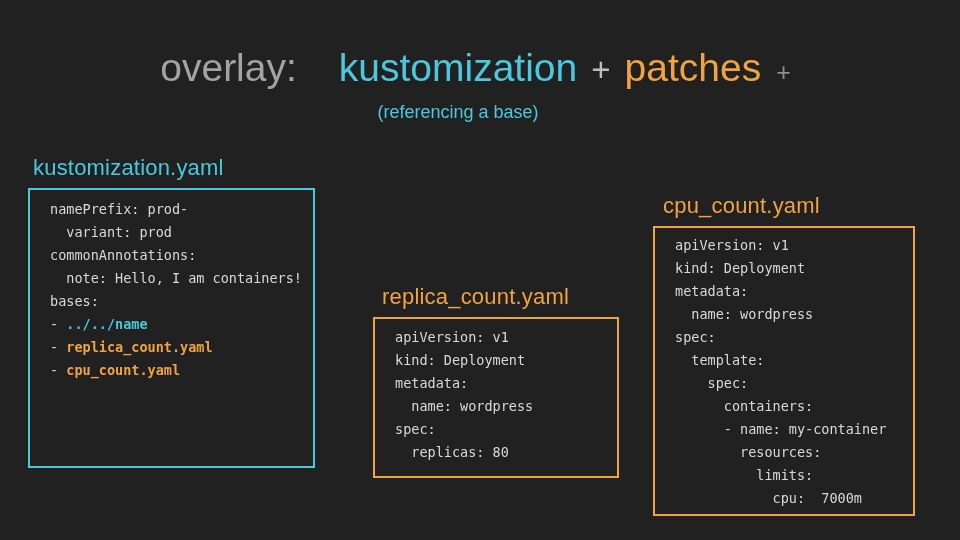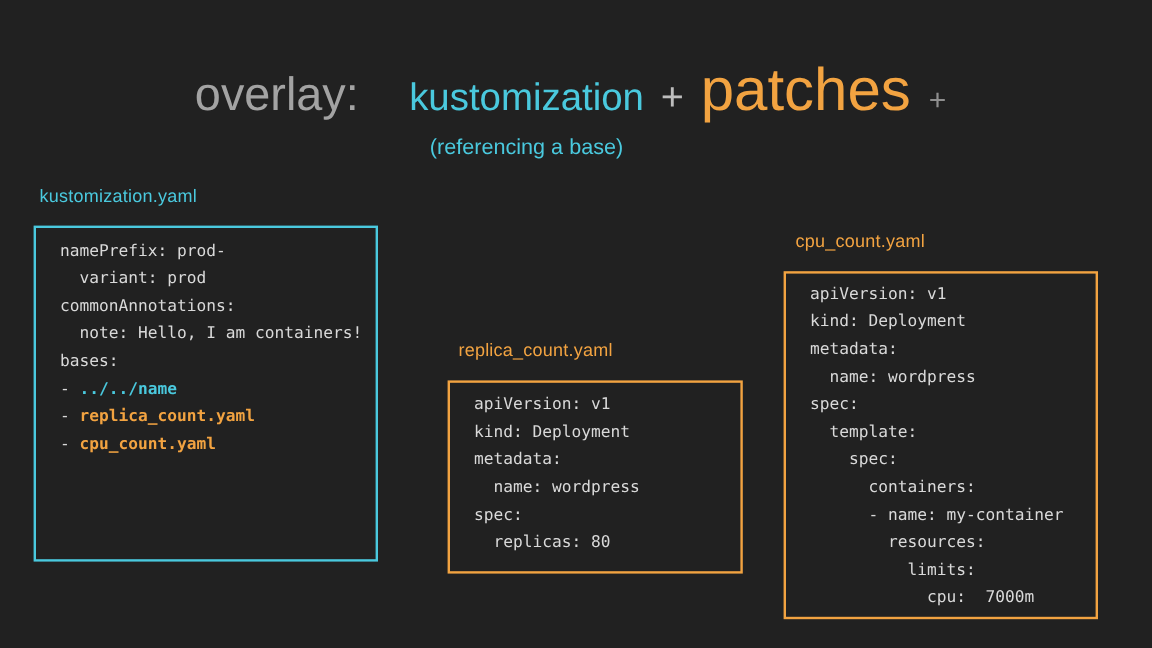--- a/index.html
+++ b/index.html
@@ -28,40 +28,40 @@
     top: 46px;
     left: 0;
     right: 0;
     display: flex;
     justify-content: center;
     align-items: baseline;
     white-space: nowrap;
   }
   .t-overlay       { font-size: 39px; color: var(--title-gray); margin-right: 42px; }
   .t-kusto-wrap    { position: relative; display: inline-block; }
-  .t-kustomization { font-size: 32px; color: var(--cyan); }
+  .t-kustomization { font-size: 39px; color: var(--cyan); }
   .t-subtitle {
     position: absolute;
     top: 100%;
     left: 50%;
     transform: translateX(-50%);
     margin-top: 12px;
     font-size: 18px;
     color: var(--cyan);
     white-space: nowrap;
   }
   .t-plus1   { font-size: 33px; color: var(--plus-light); margin: 0 14px; }
-  .t-patches { font-size: 50px; color: var(--orange); text-align: right; }
+  .t-patches { font-size: 39px; color: var(--orange); text-align: right; }
   .t-plus2   { font-size: 25px; color: var(--plus-dim); margin: 0 9px 0 15px; }
   .t-more    { font-size: 26px; color: var(--orange); }
 
   
   .file-label {
     position: absolute;
-    font-size: 15px;
+    font-size: 22px;
     letter-spacing: 0.2px;
   }
   .label-cyan   { color: var(--cyan); }
   .label-orange { color: var(--orange); }
   #kustomization-label { left: 33px;  top: 155px; }
   #replica-label       { left: 382px; top: 284px; }
   #cpu-label           { left: 663px; top: 193px; }
 
   
   .code-box {

